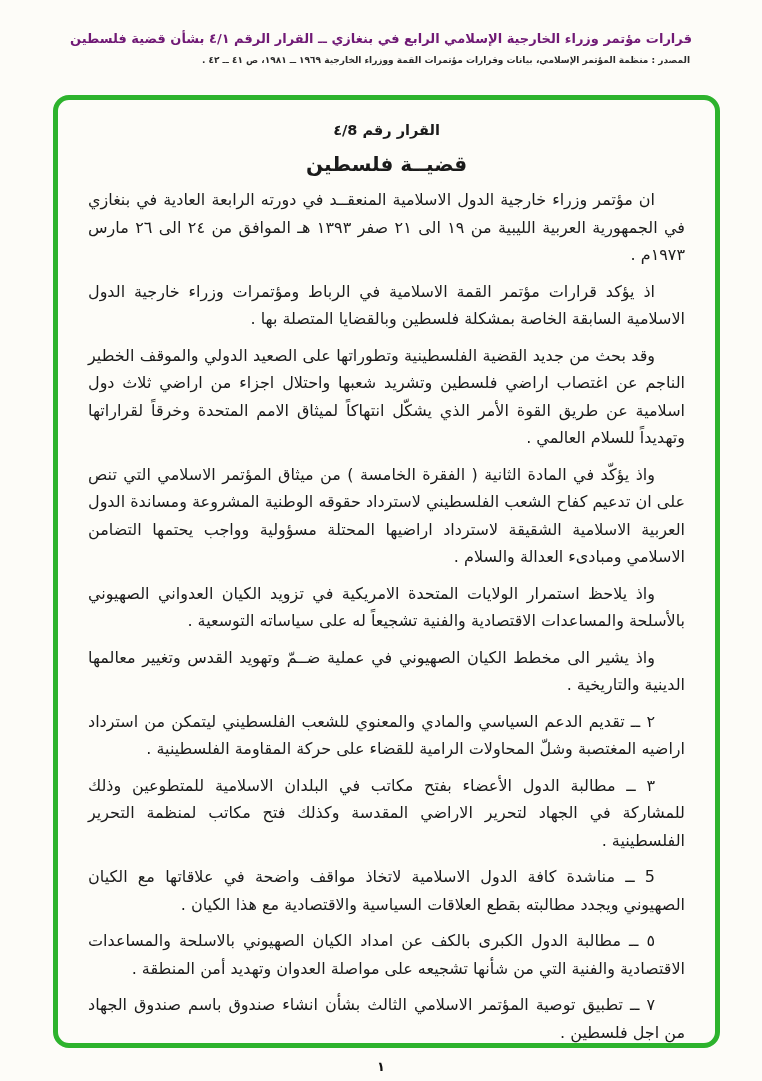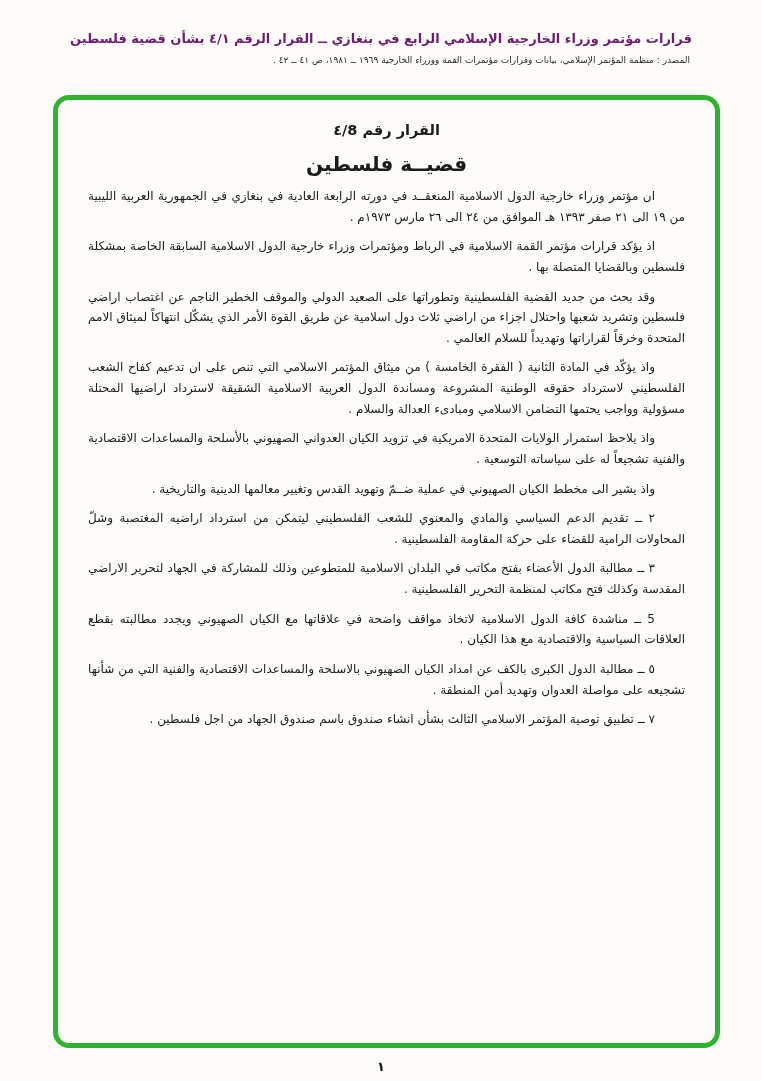--- a/index.html
+++ b/index.html
@@ -24,21 +24,21 @@
     text-align: center;
     font-weight: bold;
     font-size: 13px;
     line-height: 1.4;
     color: #701a75;
   }
   .header-source {
     margin-top: 7px;
     text-align: right;
     padding-right: 6px;
-    font-weight: normal;
+    font-weight: bold;
     font-size: 9px;
     color: #2a2a2a;
   }
   .frame {
     position: absolute;
     top: 95px; left: 53px;
     width: 667px; height: 953px;
     border: 5px solid var(--frame-green, #2db32d);
     border-radius: 16px;
     padding: 14px 30px 0 30px;
@@ -51,21 +51,21 @@
     margin-top: 8px;
   }
   .doc-subtitle {
     text-align: center;
     font-weight: bold;
     font-size: 20px;
     margin-top: 14px;
   }
   .body-text {
     margin-top: 10px;
-    font-size: 12px;
+    font-size: 16px;
     line-height: 1.72;
     text-align: justify;
   }
   .para, .item {
     margin-top: 9px;
     text-indent: 30px;
   }
   .intro {
     margin-top: 10px;
     font-weight: bold;

